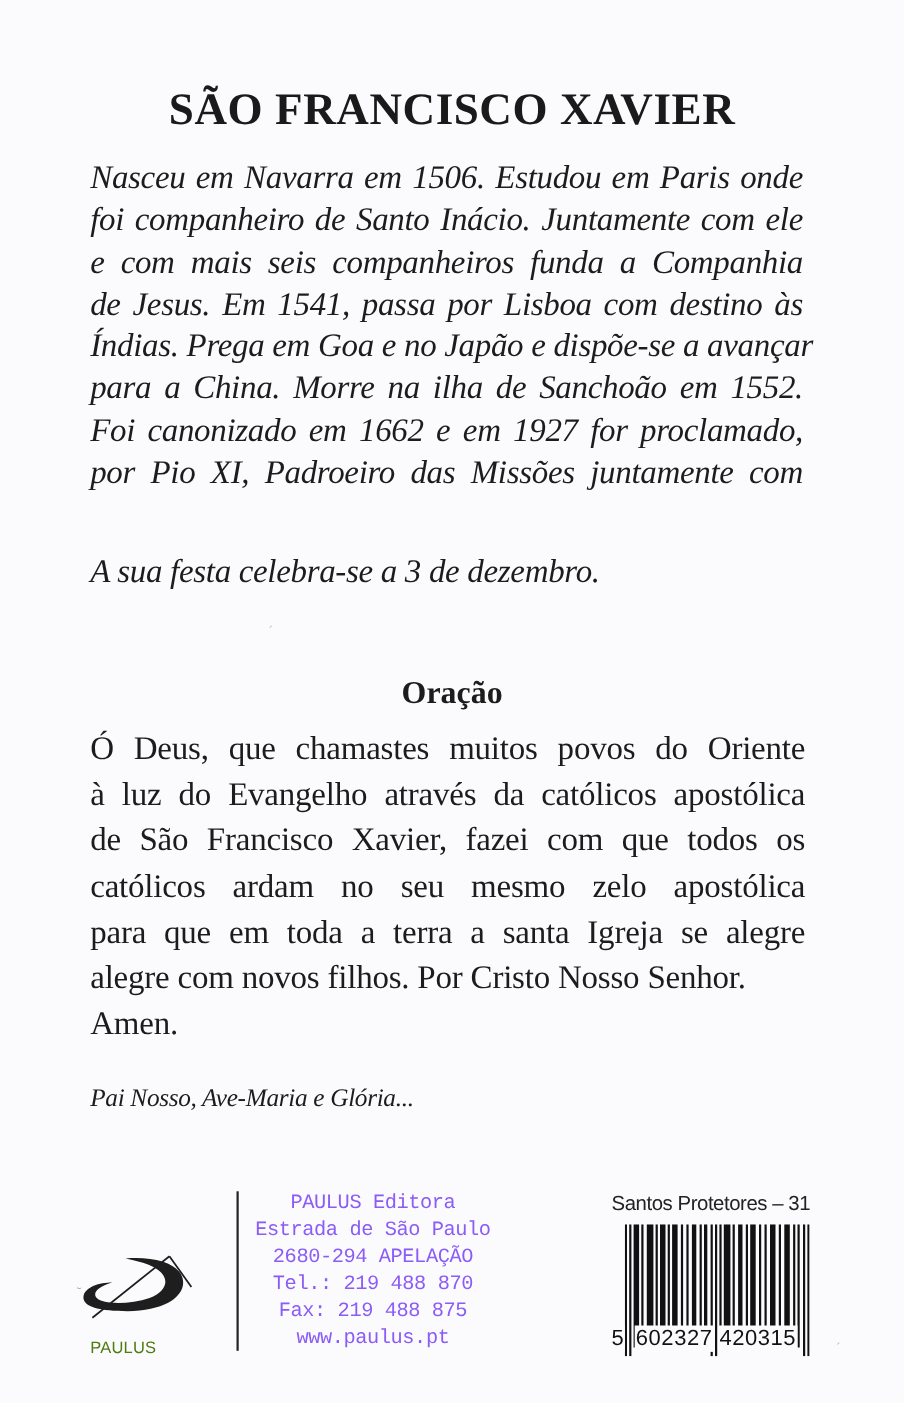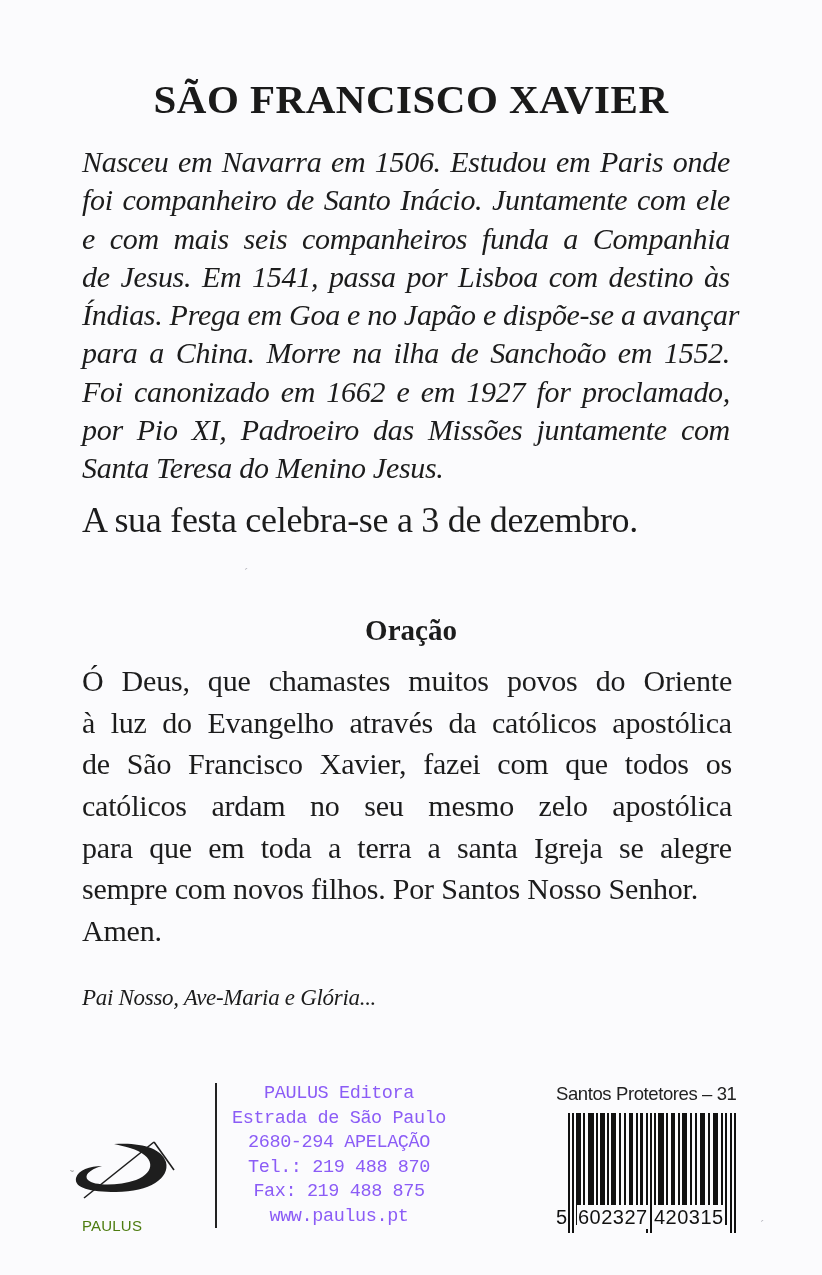--- a/index.html
+++ b/index.html
@@ -49,21 +49,22 @@
       text-align-last: justify;
       letter-spacing: -0.3px;
     }
     .bio-line.last {
       text-align-last: left;
     }
     .feast {
       position: absolute;
       left: 82px;
       top: 500px;
-      font-size: 36px;
+      font-style: italic;
+      font-size: 30px;
       line-height: 40px;
       white-space: nowrap;
       letter-spacing: -0.3px;
     }
     .prayer-heading {
       position: absolute;
       left: 0;
       top: 612px;
       width: 822px;
       text-align: center;
@@ -195,36 +196,35 @@
 
   <div class="bio">
     <div class="bio-line">Nasceu em Navarra em 1506. Estudou em Paris onde</div>
     <div class="bio-line">foi companheiro de Santo Inácio. Juntamente com ele</div>
     <div class="bio-line">e com mais seis companheiros funda a Companhia</div>
     <div class="bio-line">de Jesus. Em 1541, passa por Lisboa com destino às</div>
     <div class="bio-line">Índias. Prega em Goa e no Japão e dispõe-se a avançar</div>
     <div class="bio-line">para a China. Morre na ilha de Sanchoão em 1552.</div>
     <div class="bio-line">Foi canonizado em 1662 e em 1927 for proclamado,</div>
     <div class="bio-line">por Pio XI, Padroeiro das Missões juntamente com</div>
-    <div class="bio-line last">Santa Teresa do Menino Jesus.</div>
   </div>
 
   <div class="feast">A sua festa celebra-se a 3 de dezembro.</div>
 
   <span class="speck" style="left:244px; top:566px;">ˊ</span>
 
   <h2 class="prayer-heading" style="margin:0;">Oração</h2>
 
   <div class="prayer">
     <div class="prayer-line">Ó Deus, que chamastes muitos povos do Oriente</div>
     <div class="prayer-line">à luz do Evangelho através da católicos apostólica</div>
     <div class="prayer-line">de São Francisco Xavier, fazei com que todos os</div>
     <div class="prayer-line">católicos ardam no seu mesmo zelo apostólica</div>
     <div class="prayer-line">para que em toda a terra a santa Igreja se alegre</div>
-    <div class="prayer-line last">sempre com novos filhos. Por Santos Nosso Senhor.</div>
+    <div class="prayer-line last">alegre com novos filhos. Por Cristo Nosso Senhor.</div>
     <div class="prayer-line last">Amen.</div>
   </div>
 
   <div class="closing">Pai Nosso, Ave-Maria e Glória...</div>
 
   <div class="logo">
     <svg width="140" height="80" viewBox="0 0 140 80">
 
       <path d="M 44 4 C 70 2, 92 8, 96 22 C 100 38, 80 52, 46 52 C 20 52, 4 48, 6 38 C 8 30, 20 26, 32 26 C 18 30, 14 36, 18 40 C 24 46, 48 46, 66 40 C 86 32, 86 16, 60 8 C 54 6, 48 5, 44 4 Z" fill="#1e1e1e"></path>
 

